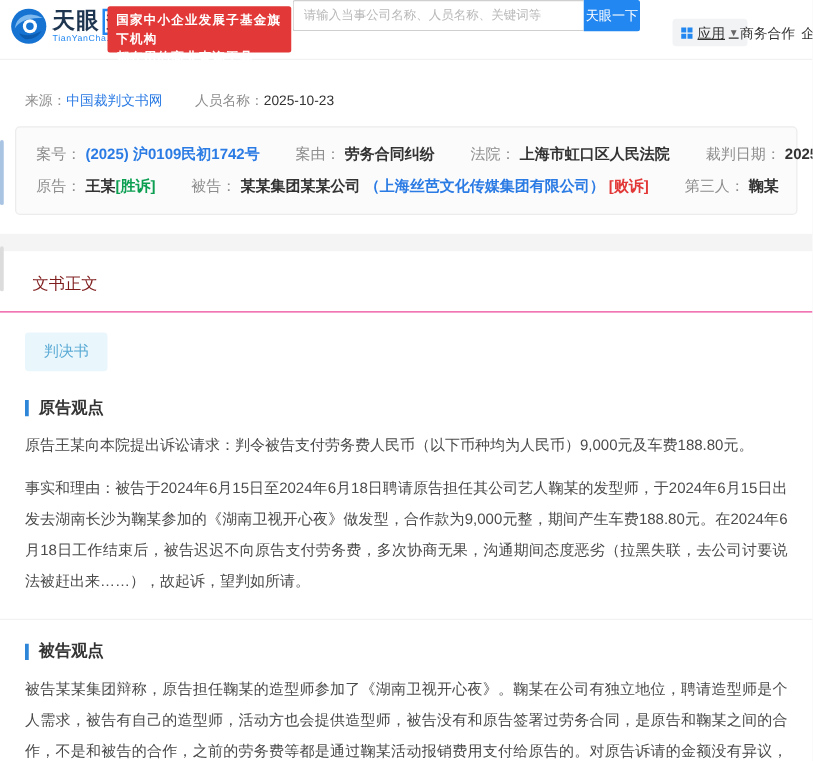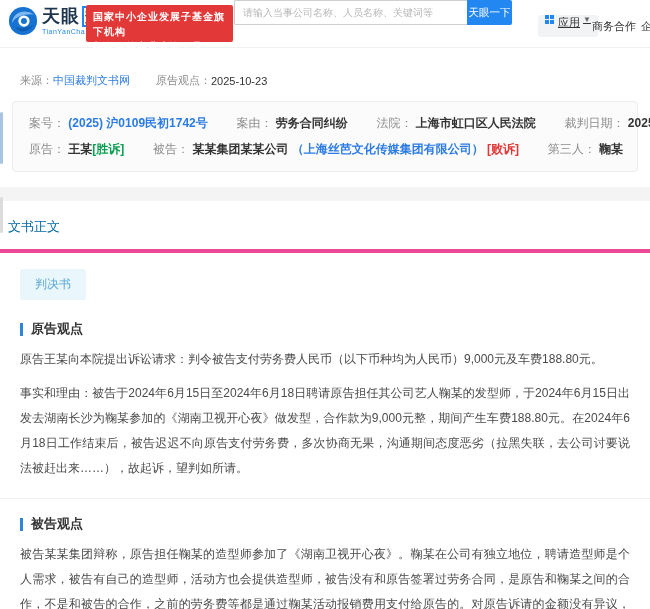--- a/index.html
+++ b/index.html
@@ -28,21 +28,21 @@
   .search-tab.active { background:#2287f0; color:#fff; border-radius:2px 2px 0 0; }
   .search-row { display:flex; }
   .search-input { width:233px; height:25px; border:1px solid #cfcfcf; border-right:none;
     font-size:10px; padding:0 8px; outline:none; color:#333; border-radius:2px 0 0 2px;
     font-family:Liberation Sans, sans-serif; }
   .search-input::placeholder { color:#b8b8b8; }
   .search-btn { width:45px; height:25px; background:#2287f0; color:#fff; border:none;
     font-size:10.5px; cursor:pointer; border-radius:0 2px 2px 0;
     font-family:"Liberation Sans","DejaVu Sans",sans-serif; }
   .apps-btn { position:absolute; left:538px; top:15px; height:22px; background:#f2f3f5;
-    border-radius:3px; display:flex; align-items:flex-start; padding:0 7px; cursor:pointer;text-decoration:underline; }
+    border-radius:3px; display:flex; align-items:center; padding:0 7px; cursor:pointer;text-decoration:underline; }
   .grid-icon { display:inline-grid; grid-template-columns:4px 4px; grid-gap:1px; margin-right:4px; }
   .grid-icon i { width:4px; height:4px; background:#2287f0; display:block; }
   .apps-label { font-size:11px; color:#333; }
   .caret { font-size:8px; color:#666; margin-left:3px; }
   .nav-link { position:absolute; top:19px; font-size:11px; color:#333; cursor:pointer; white-space:nowrap;text-align:right; }
   .nav-biz { left:592px; }
   .nav-ent { left:641px; }
   
   .title-card { background:#fff; padding:16px 20px 2px; }
   .doc-title { font-size:17px; font-weight:bold; color:#252525; letter-spacing:0.5px; }
@@ -55,21 +55,21 @@
   .meta-row { line-height:26px; white-space:nowrap; }
   .meta-label { color:#8d8d8d; }
   .meta-val { color:#333; font-weight:bold; }
   .meta-gap { display:inline-block; width:22px; }
   .tag-win { color:#0c9f52; font-weight:bold; }
   .tag-lose { color:#e23837; font-weight:bold; }
   .meta-box .link { font-weight:bold; }
   .title-card-bottom { height:13px; background:#fff; }
   
   .content-card { background:#fff; margin-top:14px; min-height:420px; }
-  .content-head { padding:17px 8px 13px; font-size:13px; color:#0369a1; border-bottom:4px solid #ec4899; }
+  .content-head { padding:17px 26px 13px; font-size:13px; color:#7f1d1d; border-bottom:1px solid #ec4899; }
   .badge { display:inline-block; margin:16px 20px 4px; background:#e9f6fc; color:#57a9d4;
     font-size:12px; padding:7px 15px; border-radius:3px; cursor:pointer; }
   .sec-head { display:flex; align-items:center; margin:16px 20px 0; font-size:13px; font-weight:bold; color:#333; }
   .sec-bar { width:3px; height:13px; background:#2f86d8; margin-right:8px; }
   .para { margin:9px 20px 0; font-size:12px; color:#4a4a4a; line-height:25px; text-align:justify; }
   .sec-divider { border-top:1px solid #f2f2f2; margin-top:17px; }
   
   .scroll-thumb-blue { position:absolute; left:0; top:112px; width:3px; height:52px; background:#a9c4e2; border-radius:2px; }
   .scroll-thumb-gray { position:absolute; left:0; top:197px; width:3px; height:36px; background:#dcdcdc; border-radius:2px; }
 </style>
@@ -114,21 +114,21 @@
     <span class="caret">▼</span>
   </div>
   <span class="nav-link nav-biz">商务合作</span>
   <span class="nav-link nav-ent">企</span>
 </div>
 
 <div class="title-card">
   <div class="source-row">
     <span class="meta-label">来源：</span>
     <span class="link">中国裁判文书网</span>
-    <span class="pub meta-label">原告观点：</span>
+    <span class="pub meta-label">人员名称：</span>
     <span class="pub-date">2025-10-23</span>
   </div>
 
   <div class="meta-box">
     <div class="meta-row">
       <span class="meta-label">案号：</span>
       <span class="link">(2025) 沪0109民初1742号</span>
       <span class="meta-gap"></span>
       <span class="meta-label">案由：</span>
       <span class="meta-val">劳务合同纠纷</span>

